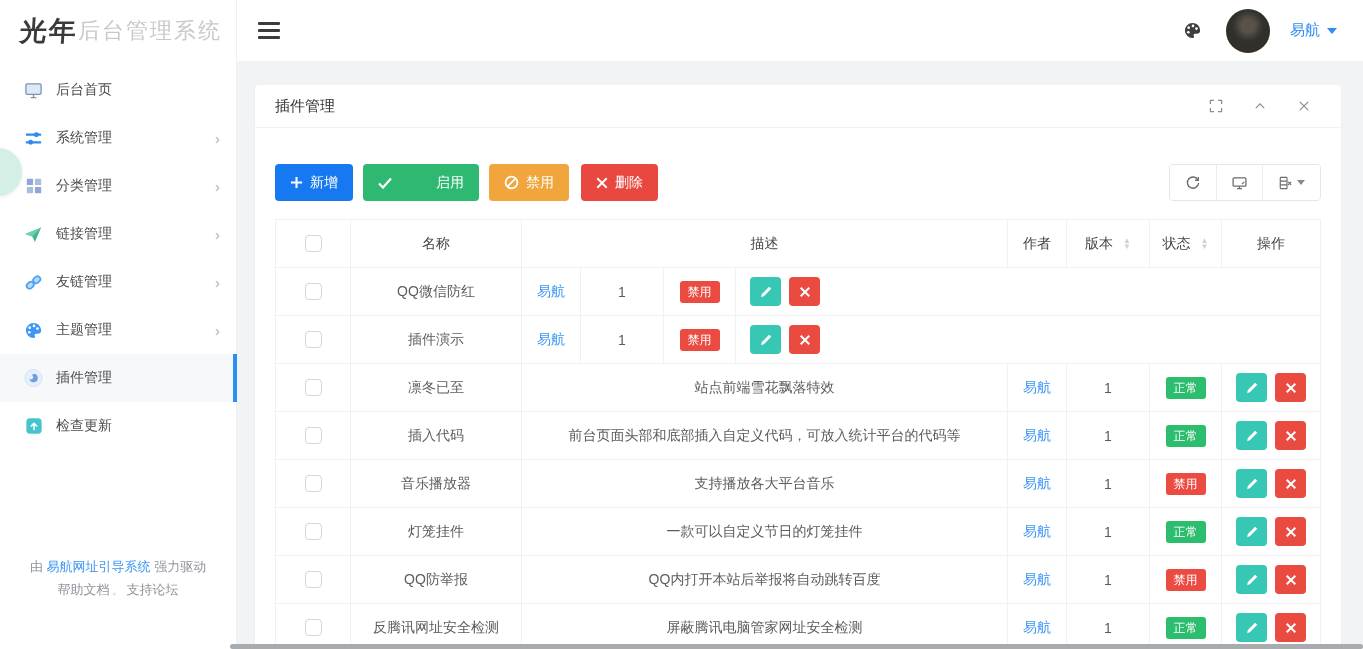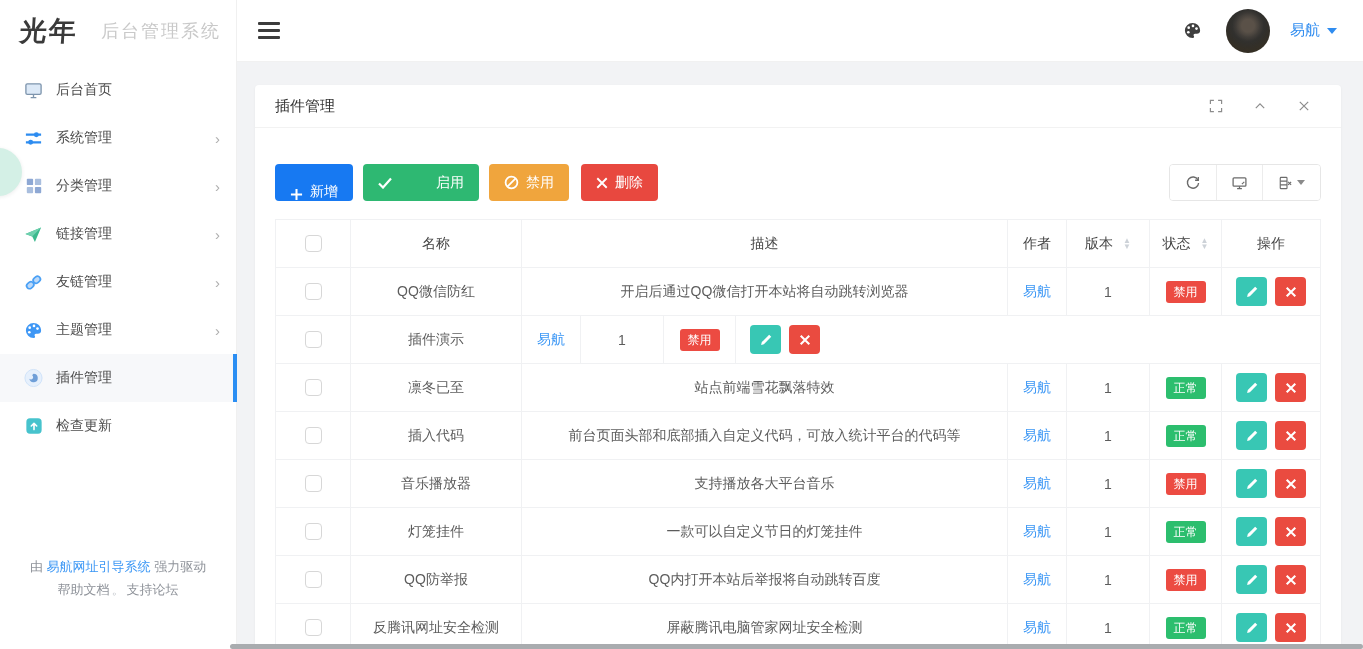--- a/index.html
+++ b/index.html
@@ -6,21 +6,21 @@
   html,body { width:1363px; height:649px; overflow:hidden; background:#fff;
     font-family:"Liberation Sans","DejaVu Sans",sans-serif; }
   .app { display:flex; width:100%; height:100%; }
 
   
   .sidebar { width:237px; flex:none; background:#fff; border-right:1px solid #f0f0f0;
     display:flex; flex-direction:column; position:relative; z-index:2; }
   .logo { height:62px; display:flex; align-items:center; padding-left:20px; white-space:nowrap; }
   .logo-brand { font-size:27px; font-weight:800; color:#3a3a3a; letter-spacing:2px;
     transform:skewX(-4deg); font-family:"DejaVu Serif",serif; }
-  .logo-product { font-size:18px; color:#c9c9c9; letter-spacing:2px; margin-left:23px; }
+  .logo-product { font-size:22px; color:#c9c9c9; letter-spacing:2px; margin-left:0; }
   .menu { flex:none; padding-top:4px; }
   .menu-item { height:48px; display:flex; align-items:center; padding:0 16px 0 24px;
     font-size:14px; color:#4c4c4c; cursor:pointer; position:relative; }
   .menu-item .mi-icon { width:19px; height:19px; margin-right:13px; display:flex;
     align-items:center; justify-content:center; flex:none; }
   .menu-item .chev { margin-left:auto; color:#aeaeae; font-size:15px; line-height:1; }
   .menu-item.active { background:#f7f8fa; }
   .menu-item.active::after { content:""; position:absolute; right:-1px; top:0; bottom:0;
     width:4px; background:#2b8ef3; }
   .side-footer { margin-top:auto; padding-bottom:48px; text-align:center; font-size:13px;
@@ -54,21 +54,21 @@
   .card-title { font-size:15px; color:#333; }
   .win-controls { margin-left:auto; display:flex; align-items:center; gap:26px; padding-right:8px; }
   .win-controls .wbtn { background:none; border:none; cursor:pointer; display:flex; padding:2px; }
 
   .card-body { padding:20px; flex:1; overflow:hidden; }
   .toolbar { display:flex; align-items:flex-start; margin-top:16px; }
   .tbtn { height:37px; border:none; border-radius:4px; color:#fff; font-size:14px;
     padding:0 15px; margin-right:10px; cursor:pointer; display:inline-flex; align-items:center; gap:7px;
     font-family:inherit; }
   .tbtn:nth-child(3){ margin-right:12px; }
-  .tbtn.add { background:#1779f2;align-items:flex-end; }
+  .tbtn.add { background:#1779f2; }
   .tbtn.enable { background:#2eb872;gap:44px; }
   .tbtn.disable { background:#f0a53d; }
   .tbtn.delete { background:#e8483f; margin-right:0; }
   .tool-group { margin-left:auto; display:flex; border:1px solid #e6e6e6; border-radius:4px; overflow:hidden; }
   .gbtn { background:#fff; border:none; border-left:1px solid #ececec; width:46px; height:35px;
     display:flex; align-items:center; justify-content:center; cursor:pointer; gap:4px; }
   .gbtn:first-child { border-left:none; }
   .gbtn.wide { width:58px; }
   .caret-sm { width:0; height:0; border-left:4px solid transparent; border-right:4px solid transparent;
     border-top:5px solid #8a8a8a; }
@@ -336,21 +336,20 @@
                   </span>
               </div>
               <div class="td col-actions">操作</div>
             </div>
             <div id="rows">
                 <div class="tr">
                   <div class="td col-check">
                     <span class="checkbox"></span>
                   </div>
                   <div class="td col-name">QQ微信防红</div>
-                  <div class="td col-desc">开启后通过QQ微信打开本站将自动跳转浏览器</div>
                   <div class="td col-author">
                     <a class="author">易航</a>
                   </div>
                   <div class="td col-version">1</div>
                   <div class="td col-status">
                     <span class="badge danger">禁用</span>
                   </div>
                   <div class="td col-actions">
                     <button class="abtn edit">
                       <svg width="14" height="14" viewBox="0 0 20 20">

